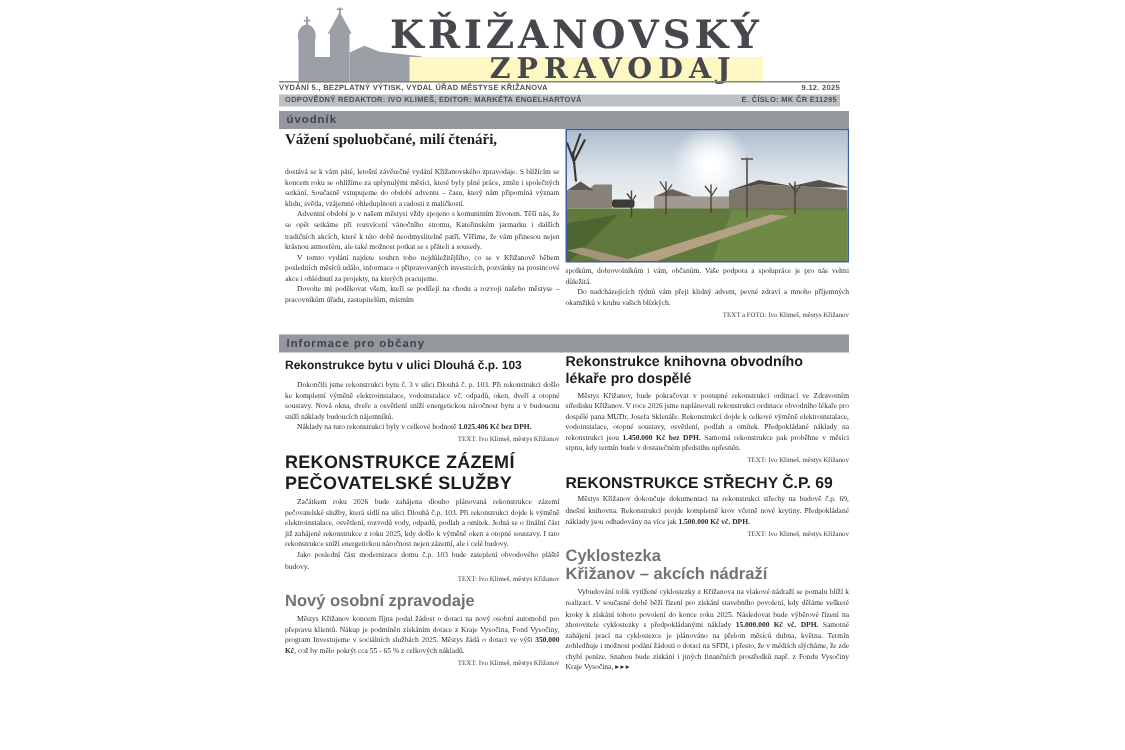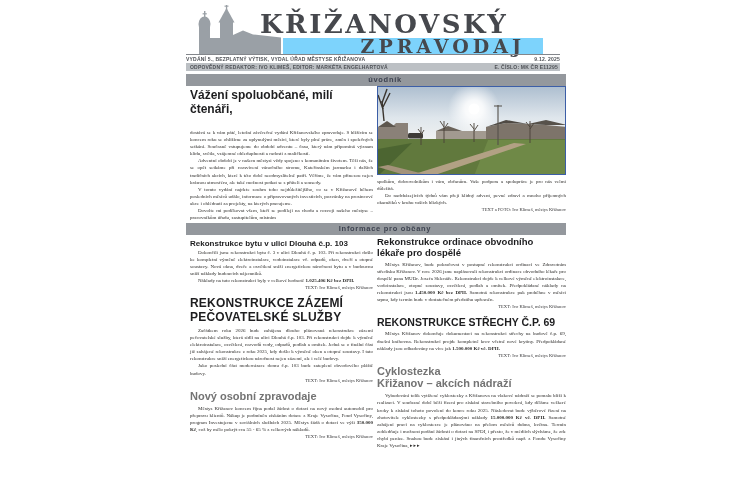--- a/index.html
+++ b/index.html
@@ -7,59 +7,59 @@
   body { position:relative; font-family:"Liberation Serif", serif; color:#2e2d2b;
          -webkit-font-smoothing:antialiased; }
 
   .abs { position:absolute; }
 
   
   .church { left:193px; top:5px; width:88px; height:50px; }
   .title-line1 { left:260px; top:9px; width:220px; text-align:right;
     font-family:"DejaVu Serif", serif; font-weight:700; font-size:26px;
     letter-spacing:2.5px; color:#46484d; }
-  .title-band { left:283px; top:38px; width:260px; height:17px; background:#7dd3fc; }
+  .title-band { left:273px; top:38px; width:236px; height:17px; background:#fef9c3; }
   .title-line2 { position:absolute; right:18px; top:0; height:17px; line-height:16px;
     font-family:"DejaVu Serif", serif; font-weight:700; font-size:19px;
     letter-spacing:4px; color:#46484d; }
   .mast-rule { left:186px; top:54px; width:374px; height:1px; background:#83868b; }
   .mast-row { left:186px; width:374px; height:8px; display:flex;
     justify-content:space-between; align-items:center;
     font-family:"Liberation Sans", sans-serif; font-weight:700; font-size:5px;
     letter-spacing:.2px; color:#4e5156; }
   .mast-row1 { top:55px; }
   .mast-row2 { top:63px; background:#bcc0c4; padding:0 2px 0 4px; }
   .mast-row1 .r, .mast-row2 .r { text-align:right; }
 
   
   .section-bar { left:186px; width:380px; height:12px; background:#94989d;
     font-family:"Liberation Sans", sans-serif; font-weight:700; font-size:7.5px;
-    line-height:12px; letter-spacing:.7px; color:#3d4250; padding-left:18px;text-align:center; }
+    line-height:12px; letter-spacing:.7px; color:#3d4250; padding-left:5px; }
   .bar-uvodnik { top:74px; }
   .bar-info { top:223px; }
 
   
   .colL { left:190px; width:183px; }
   .colR { left:377px; width:189px; }
   .uvod-left { top:88px; }
   .uvod-right { top:86px; }
   .colA { top:239px; }
   .colB { top:237px; }
 
-  h2.lead { font-family:Liberation Sans, sans-serif; font-size:12px;
+  h2.lead { font-family:Liberation Serif, serif; font-size:10px;
     color:#1d1d1f; margin-bottom:13px; }
   p.body { font-size:5px; line-height:1.42; text-align:justify; color:#2e2d2b; }
   p.ind { text-indent:8px; }
   .credit { display:block; text-align:right; font-size:4.6px; color:#38383a;
     margin-top:1px; font-family:"Liberation Serif", serif; }
 
   .art { margin-top:0; }
   .art + .art { margin-top:7px; }
   h3.small-title { font-family:"Liberation Sans", sans-serif; font-size:8px;
-    line-height:1.2; color:#1d1d1f; margin-bottom:0; }
+    line-height:1.2; color:#1d1d1f; margin-bottom:5px; }
   h3.big-caps { font-family:"Liberation Sans", sans-serif; font-size:12px;
     line-height:1.12; color:#1d1d1f; margin-bottom:3px; letter-spacing:.2px; }
   h3.big { font-family:"Liberation Sans", sans-serif; font-size:11px;
     line-height:1.12; color:#737373; margin-bottom:3px; }
   h3.med { font-family:"Liberation Sans", sans-serif; font-size:9.5px;
     line-height:1.15; color:#1d1d1f; margin-bottom:2px; }
   h3.med-caps { font-family:"Liberation Sans", sans-serif; font-size:10.5px;
     line-height:1.15; color:#1d1d1f; margin-bottom:2px; }
 
   
@@ -197,21 +197,21 @@
     <h3 class="big"><span>Nový osobní zpravodaje</span><br></h3>
     <p class="body ind"><span>Městys Křižanov koncem října podal žádost o dotaci na nový osobní automobil pro přepravu klientů. Nákup je podmíněn získáním dotace z Kraje Vysočina, Fond Vysočiny, program Investujeme v sociálních službách 2025. Městys žádá o dotaci ve výši </span><b>350.000 Kč</b><span>, což by mělo pokrýt cca 55 - 65 % z celkových nákladů.</span></p>
     <span class="credit">TEXT: Ivo Klimeš, městys Křižanov</span>
   </div>
 
 </div>
 
 <div class="abs colR colB">
 
   <div class="art">
-    <h3 class="med"><span>Rekonstrukce ordinace obvodního</span><br><span>lékaře pro dospělé</span></h3>
+    <h3 class="med"><span>Rekonstrukce knihovna obvodního</span><br><span>lékaře pro dospělé</span></h3>
     <p class="body ind"><span>Městys Křižanov, bude pokračovat v postupné rekonstrukci ordinací ve Zdravotním středisku Křižanov. V roce 2026 jsme naplánovali rekonstrukci ordinace obvodního lékaře pro dospělé pana MUDr. Josefa Sklenáře. Rekonstrukcí dojde k celkové výměně elektroinstalace, vodoinstalace, otopné soustavy, osvětlení, podlah a omítek. Předpokládané náklady na rekonstrukci jsou </span><b>1.450.000 Kč bez DPH.</b><span> Samotná rekonstrukce pak proběhne v měsíci srpnu, kdy termín bude v dostatečném předstihu upřesněn.</span></p>
     <span class="credit">TEXT: Ivo Klimeš, městys Křižanov</span>
   </div>
 
   <div class="art">
     <h3 class="med-caps">REKONSTRUKCE STŘECHY Č.P. 69</h3>
     <p class="body ind"><span>Městys Křižanov dokončuje dokumentaci na rekonstrukci střechy na budově č.p. 69, dnešní knihovna. Rekonstrukcí projde kompletně krov včetně nové krytiny. Předpokládané náklady jsou odhadovány na více jak </span><b>1.500.000 Kč vč. DPH.</b></p>
     <span class="credit">TEXT: Ivo Klimeš, městys Křižanov</span>
   </div>
 

